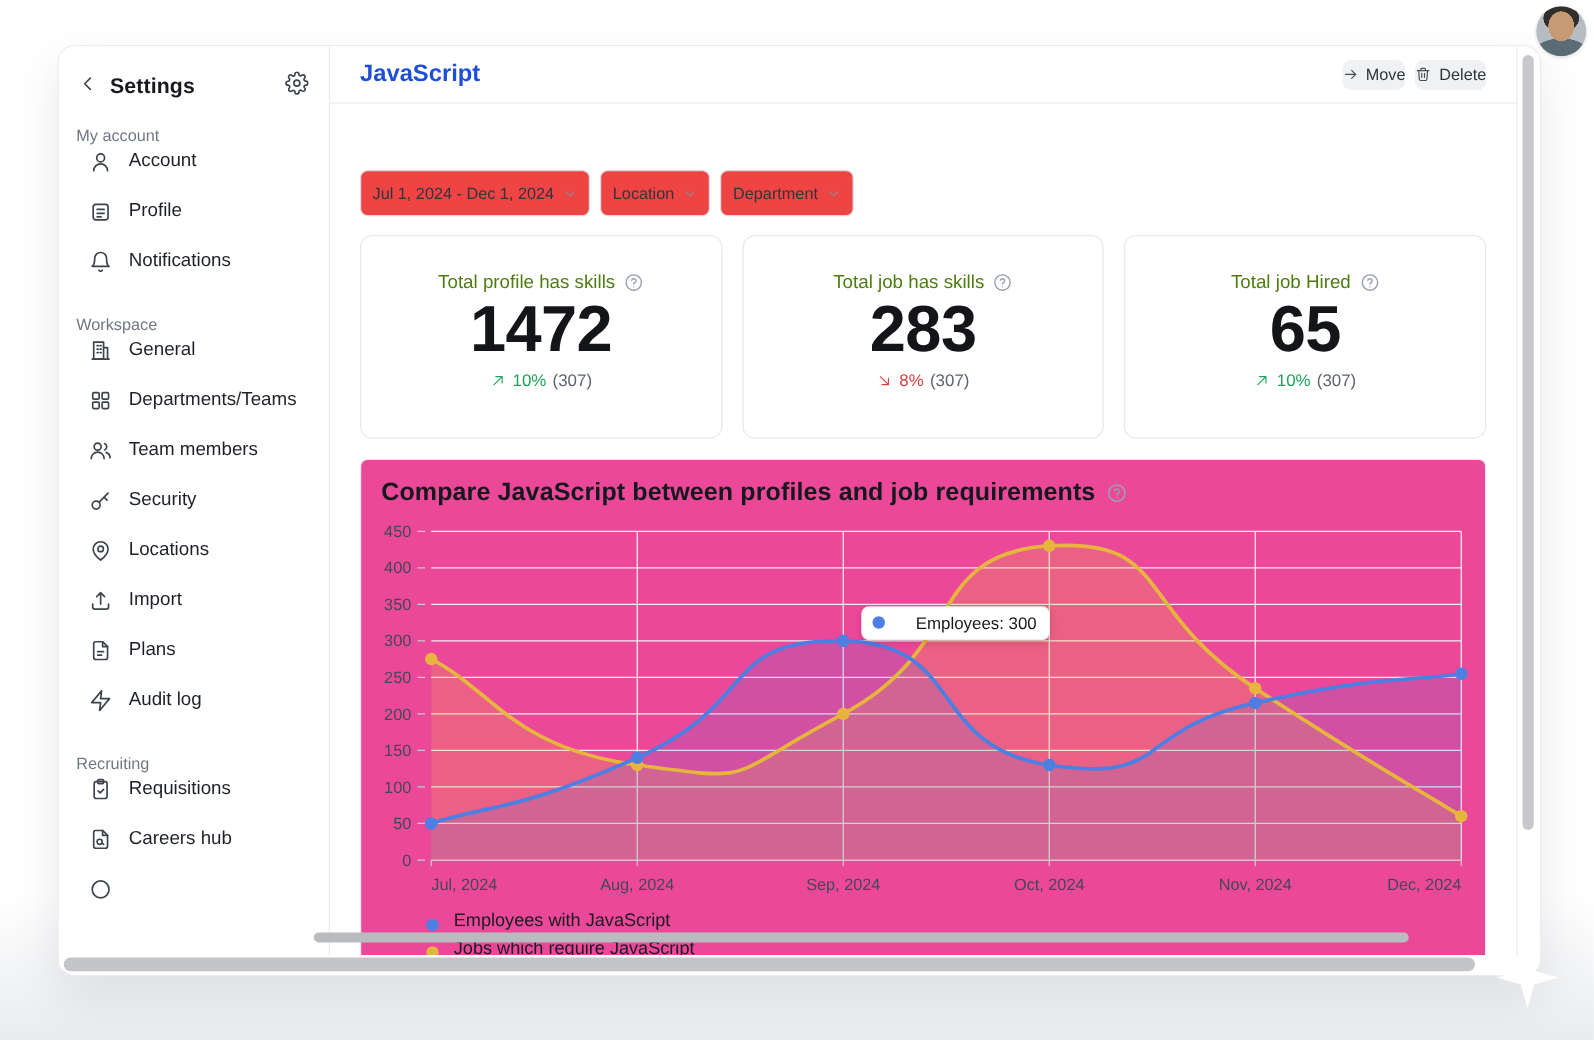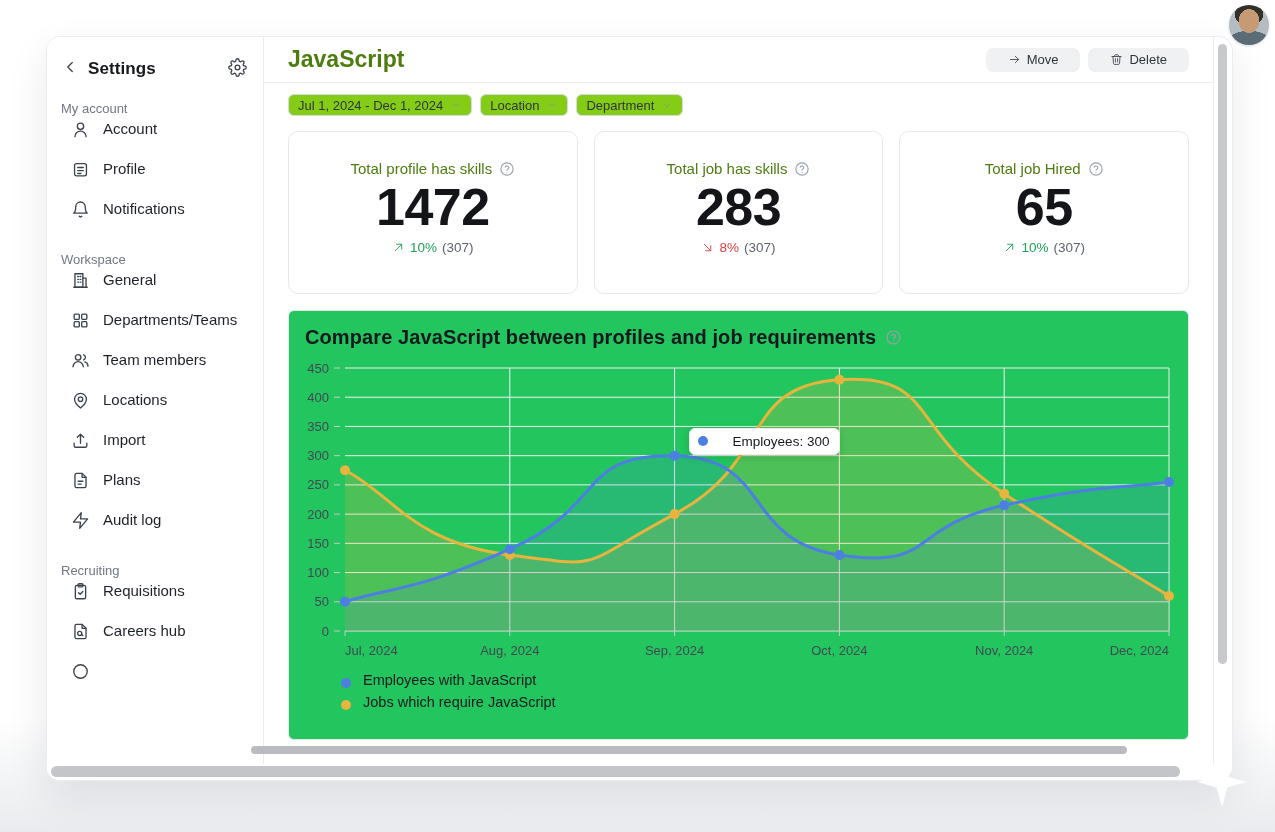--- a/index.html
+++ b/index.html
@@ -41,52 +41,52 @@
   .sb-gear { margin-left:auto; margin-right:4px; }
   .sb-gear svg { width:19px; height:19px; }
   .sb-section-label { font-size:13px; color:#717883; margin:12px 0 4px 0; }
   .sb-item { display:flex; align-items:flex-start; height:40px; padding-left:10px; border-radius:8px; cursor:pointer; }
   .sb-item .sb-ic { display:inline-flex; color:#3d434c; }
   .sb-item .sb-ic svg { width:19px; height:19px; }
   .sb-item .sb-label { margin-left:13px; font-size:15px; color:#1e2228; }
   
   .main { position:absolute; left:217px; top:0; right:18px; bottom:0; border-right:1px solid #ececf0; background:#fff; }
   .main-header { height:46px; display:flex; align-items:center; padding:0 24px; border-bottom:1px solid #ececf0; }
-  .main-header h2 { font-size:23px; font-weight:700; color:#4d7c0f; }
+  .main-header h2 { font-size:19px; font-weight:700; color:#1d4ed8; }
   .hdr-actions { margin-left:auto; display:flex; gap:8px; }
   .btn {
-    display:inline-flex; align-items:center; gap:6px; height:24px; padding:0 22px;
+    display:inline-flex; align-items:center; gap:6px; height:24px; padding:0 0;
     background:#f0f1f3; border:none; border-radius:7px; cursor:pointer;
     font-family:inherit; font-size:13px; font-weight:500; color:#2f343b;
   }
   .btn .b-ic { display:inline-flex; color:#474c54; }
   .btn .b-ic svg { width:13px; height:13px; }
   .filters { display:flex; gap:8px; padding:11px 24px 0; }
   .chip {
-    display:inline-flex; align-items:center; gap:7px; height:22px; padding:0 9px;
-    border:1px solid #d8dbdf; border-radius:6px; background:#84cc16; cursor:pointer;
-    font-size:13px; color:#30353c; white-space:nowrap;
+    display:inline-flex; align-items:center; gap:7px; height:37px; padding:0 9px;
+    border:1px solid #d8dbdf; border-radius:6px; background:#ef4444; cursor:pointer;
+    font-size:13px; color:#30353c; white-space:nowrap;margin-top:42px;
   }
   .chip .c-ic { display:inline-flex; color:#878d96; }
   .chip .c-ic svg { width:12px; height:12px; }
   
   .stats { display:flex; gap:16px; padding:15px 24px 0; }
   .stat-card { flex:1; height:163px; border:1px solid #e6e8ec; border-radius:10px; display:flex; flex-direction:column; align-items:center; background:#fff; }
   .stat-label-row { display:flex; align-items:center; gap:7px; margin-top:28px; }
   .stat-label { font-size:15px; color:#4d7c0f; }
   .info-ic { display:inline-flex; color:#9aa1aa; cursor:pointer; }
   .info-ic svg { width:16px; height:16px; }
   .stat-value { font-size:52px; font-weight:600; color:#141519; margin-top:1px; letter-spacing:-.5px; line-height:1.15; }
   .stat-delta { display:flex; align-items:center; gap:5px; margin-top:2px; font-size:13.5px; }
   .stat-delta .tr-ic { display:inline-flex; }
   .stat-delta .tr-ic svg { width:13px; height:13px; }
   .stat-delta .pct { font-weight:500; }
   .stat-delta .note { color:#5d646e; }
   
-  .chart-card { margin:16px 24px 0; height:430px; border:1px solid #e6e8ec; border-radius:6px; padding:0 16px; position:relative; background:#22c55e; }
+  .chart-card { margin:16px 24px 0; height:430px; border:1px solid #e6e8ec; border-radius:6px; padding:0 16px; position:relative; background:#ec4899; }
   .chart-title-row { display:flex; align-items:center; gap:9px; margin-top:15px; }
   .chart-title-row h3 { font-size:20px; font-weight:700; color:#15181d; letter-spacing:.1px; }
   .chart-title-row .info-ic svg { width:17px; height:17px; }
   .chart-wrap { position:relative; margin-top:11px; }
   .chart-wrap svg { display:block; }
   .legend { list-style:none; margin:4px 0 0 36px; }
   .legend li { display:flex; align-items:flex-end; gap:12px; height:22px; cursor:pointer; }
   .legend .dot { width:10px; height:10px; border-radius:50%; }
   .legend .l-label { font-size:14.5px; color:#181b20; }
   .tooltip {
@@ -175,20 +175,29 @@
           <span class="sb-label">Departments/Teams</span>
         </div>
         <div class="sb-item">
           <span class="sb-ic">
             <svg viewBox="0 0 24 24" fill="none" stroke="currentColor" stroke-width="1.7" stroke-linecap="round" stroke-linejoin="round">
               <circle cx="9" cy="8" r="3.5"></circle>
               <path d="M2.5 20c0-3.6 2.9-6.5 6.5-6.5s6.5 2.9 6.5 6.5M16 4.8a3.5 3.5 0 0 1 0 6.5M17.5 13.8c2.3.7 4 2.8 4 5.4"></path>
             </svg>
           </span>
           <span class="sb-label">Team members</span>
+        </div>
+        <div class="sb-item">
+          <span class="sb-ic">
+            <svg viewBox="0 0 24 24" fill="none" stroke="currentColor" stroke-width="1.7" stroke-linecap="round" stroke-linejoin="round">
+              <circle cx="7.5" cy="16.5" r="4"></circle>
+              <path d="M10.5 13.5L19.5 4.5M15.5 8.5l3 3"></path>
+            </svg>
+          </span>
+          <span class="sb-label">Security</span>
         </div>
         <div class="sb-item">
           <span class="sb-ic">
             <svg viewBox="0 0 24 24" fill="none" stroke="currentColor" stroke-width="1.7" stroke-linecap="round" stroke-linejoin="round">
               <path d="M12 21.5s-7.5-5.8-7.5-11a7.5 7.5 0 0 1 15 0c0 5.2-7.5 11-7.5 11z"></path>
               <circle cx="12" cy="10.3" r="2.8"></circle>
             </svg>
           </span>
           <span class="sb-label">Locations</span>
         </div>

